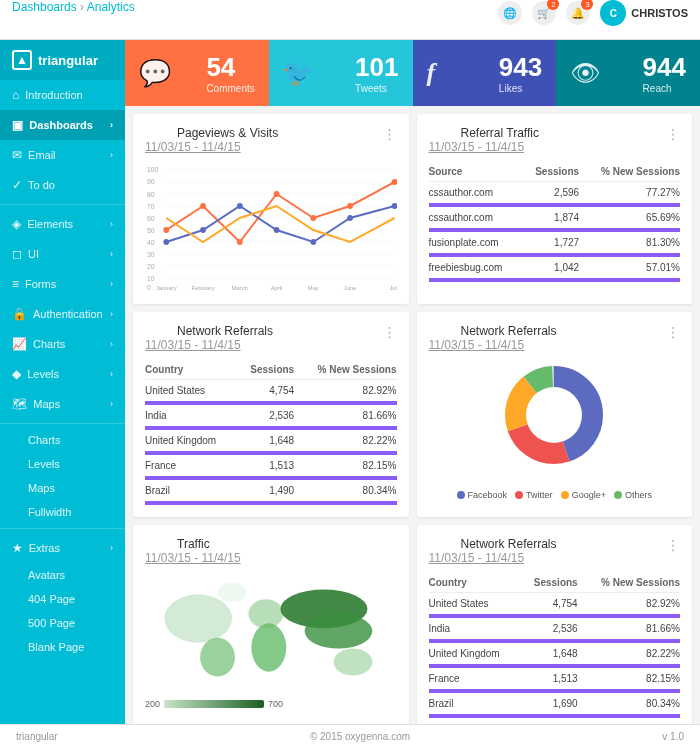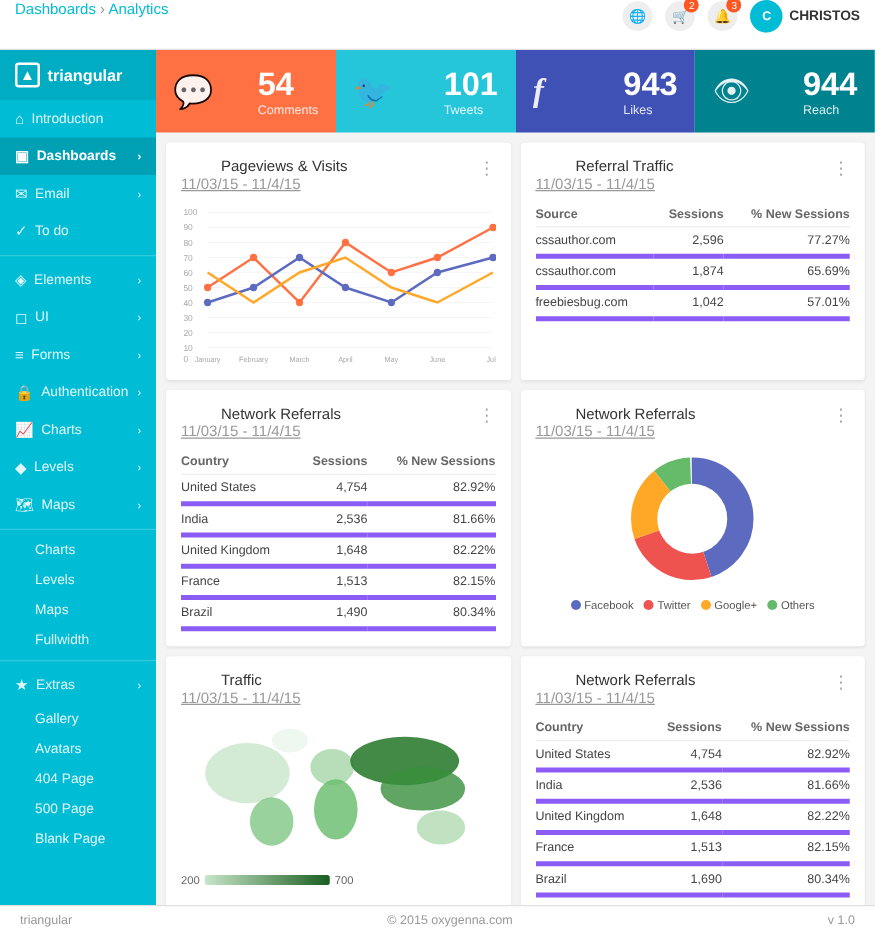--- a/index.html
+++ b/index.html
@@ -59,21 +59,21 @@
     .data-table { width: 100%; border-collapse: collapse; }
     .data-table th { font-size: 10px; font-weight: bold; color: #666; text-align: left; padding: 4px 0; border-bottom: 1px solid #eee; }
     .data-table td { font-size: 10px; color: #444; padding: 5px 0; border-bottom: 4px solid #8b5cf6; }
     .data-table th:not(:first-child), .data-table td:not(:first-child) { text-align: right; }
 
     
     .chart-area { height: 130px; position: relative; overflow: hidden; }
 
     
     .donut-wrap { display: flex; flex-direction: column; align-items: center; justify-content: center; }
-    .donut-legend { display: flex; gap: 8px; flex-wrap: wrap; justify-content: center; margin-top: 9px; }
+    .donut-legend { display: flex; gap: 8px; flex-wrap: wrap; justify-content: center; margin-top: 20px; }
     .legend-item { display: flex; align-items: center; gap: 3px; font-size: 9px; color: #555; }
     .legend-dot { width: 8px; height: 8px; border-radius: 50%; }
 
     
     .map-area { height: 120px; position: relative; }
     .map-legend { display: flex; align-items: center; gap: 4px; margin-top: 6px; }
     .map-legend-label { font-size: 9px; color: #666; text-align: center; }
     .map-gradient { height: 8px; width: 100px; background: linear-gradient(to right, #c8e6c9, #1b5e20); border-radius: 2px; }
 
     
@@ -195,21 +195,20 @@
     <div class="sidebar-sub">Maps</div>
     <div class="sidebar-sub">Fullwidth</div>
     <div class="sidebar-divider"></div>
     <div class="sidebar-item">
       <div class="sidebar-item-left">
           <span class="sidebar-icon">★</span>
           <span>Extras</span>
         </div>
       <span class="sidebar-arrow">›</span>
     </div>
-    <div class="sidebar-sub">Gallery</div>
     <div class="sidebar-sub">Avatars</div>
     <div class="sidebar-sub">404 Page</div>
     <div class="sidebar-sub">500 Page</div>
     <div class="sidebar-sub">Blank Page</div>
   </div>
 
   <div class="main">
 
     <div class="stat-cards">
       <div class="stat-card card-orange">
@@ -330,20 +329,25 @@
           <tbody id="referral-tbody">
               <tr>
                 <td>cssauthor.com</td>
                 <td>2,596</td>
                 <td>77.27%</td>
               </tr>
               <tr>
                 <td>cssauthor.com</td>
                 <td>1,874</td>
                 <td>65.69%</td>
+              </tr>
+              <tr>
+                <td>fusionplate.com</td>
+                <td>1,727</td>
+                <td>81.30%</td>
               </tr>
               <tr>
                 <td>freebiesbug.com</td>
                 <td>1,042</td>
                 <td>57.01%</td>
               </tr>
             </tbody>
         </table>
       </div>
 

